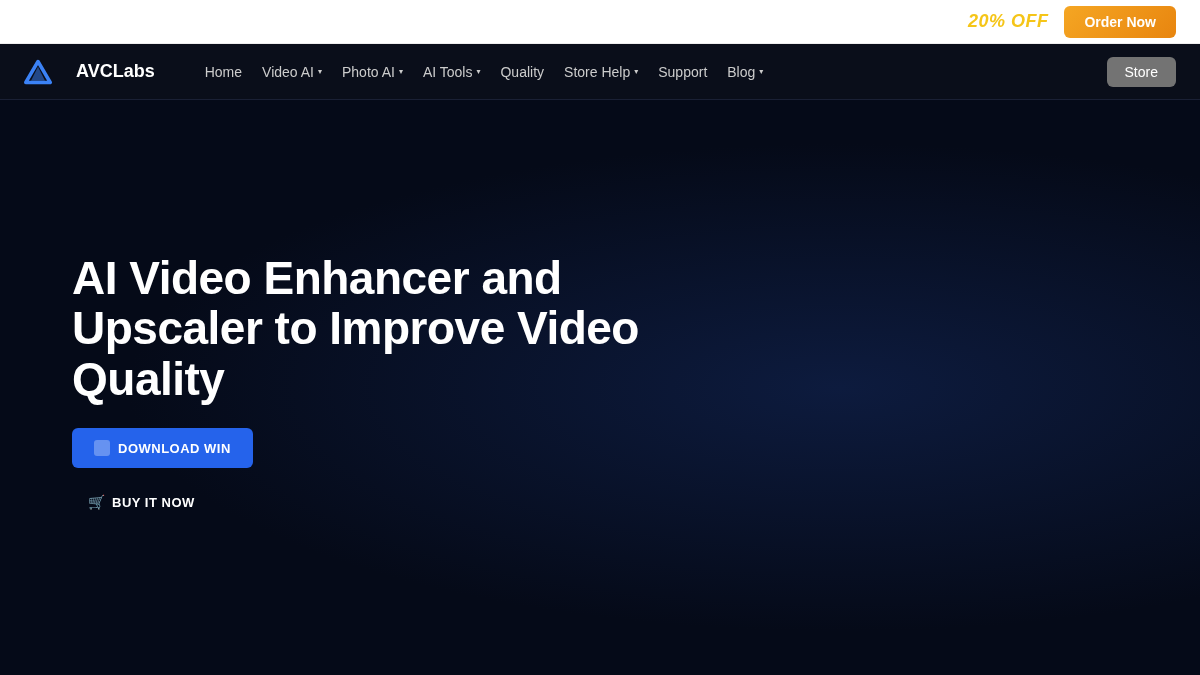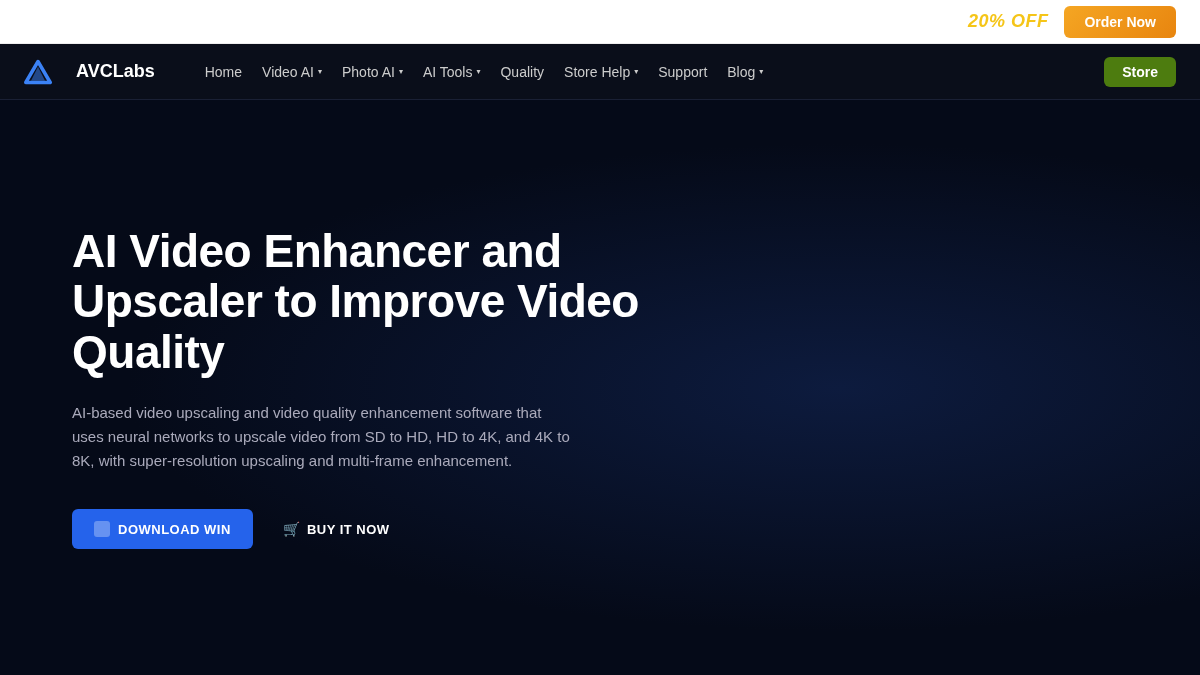--- a/index.html
+++ b/index.html
@@ -73,27 +73,27 @@
       align-items: center;
       gap: 2px;
       text-decoration: none;
       white-space: nowrap;
     }
     .nav-item .caret {
       font-size: 8px;
       margin-left: 2px;
     }
     .store-btn {
-      background: #4d7c0f;
+      background: #737373;
       color: #fff;
       border: none;
       border-radius: 6px;
       padding: 7px 18px;
       font-size: 14px;
-      font-weight: bold;
+      font-weight: normal;
       cursor: pointer;
       margin-left: auto;
     }
 
     
     .hero {
       background: #050a18;
       height: 575px;
       display: flex;
       flex-direction: column;
@@ -125,20 +125,21 @@
       font-size: 15px;
       color: #aab;
       line-height: 1.6;
       margin-bottom: 36px;
       max-width: 500px;
     }
     .hero-buttons {
       display: flex;
       align-items: flex-start;
       gap: 14px;
+      flex-direction: column;
     }
     .btn-download-win {
       background: #2563eb;
       color: #fff;
       border: none;
       border-radius: 6px;
       padding: 12px 22px;
       font-size: 13px;
       font-weight: bold;
       cursor: pointer;
@@ -243,21 +244,20 @@
       <span class="caret">▾</span>
     </a>
   </div>
 
   <button class="store-btn">Store</button>
 </nav>
 
 <section class="hero">
   <div class="hero-content">
     <h1 class="hero-title">AI Video Enhancer and Upscaler to Improve Video Quality</h1>
-    <p class="hero-desc">AI-based video upscaling and video quality enhancement software that uses neural networks to upscale video from SD to HD, HD to 4K, and 4K to 8K, with super-resolution upscaling and multi-frame enhancement.</p>
     <div class="hero-buttons">
       <button class="btn-download-win">
         <span class="btn-icon btn-icon-win"></span>
         <span>DOWNLOAD WIN</span>
       </button>
       <a class="btn-buy" href="#">
         <span class="btn-icon btn-icon-cart">🛒</span>
         <span>BUY IT NOW</span>
       </a>
     </div>

